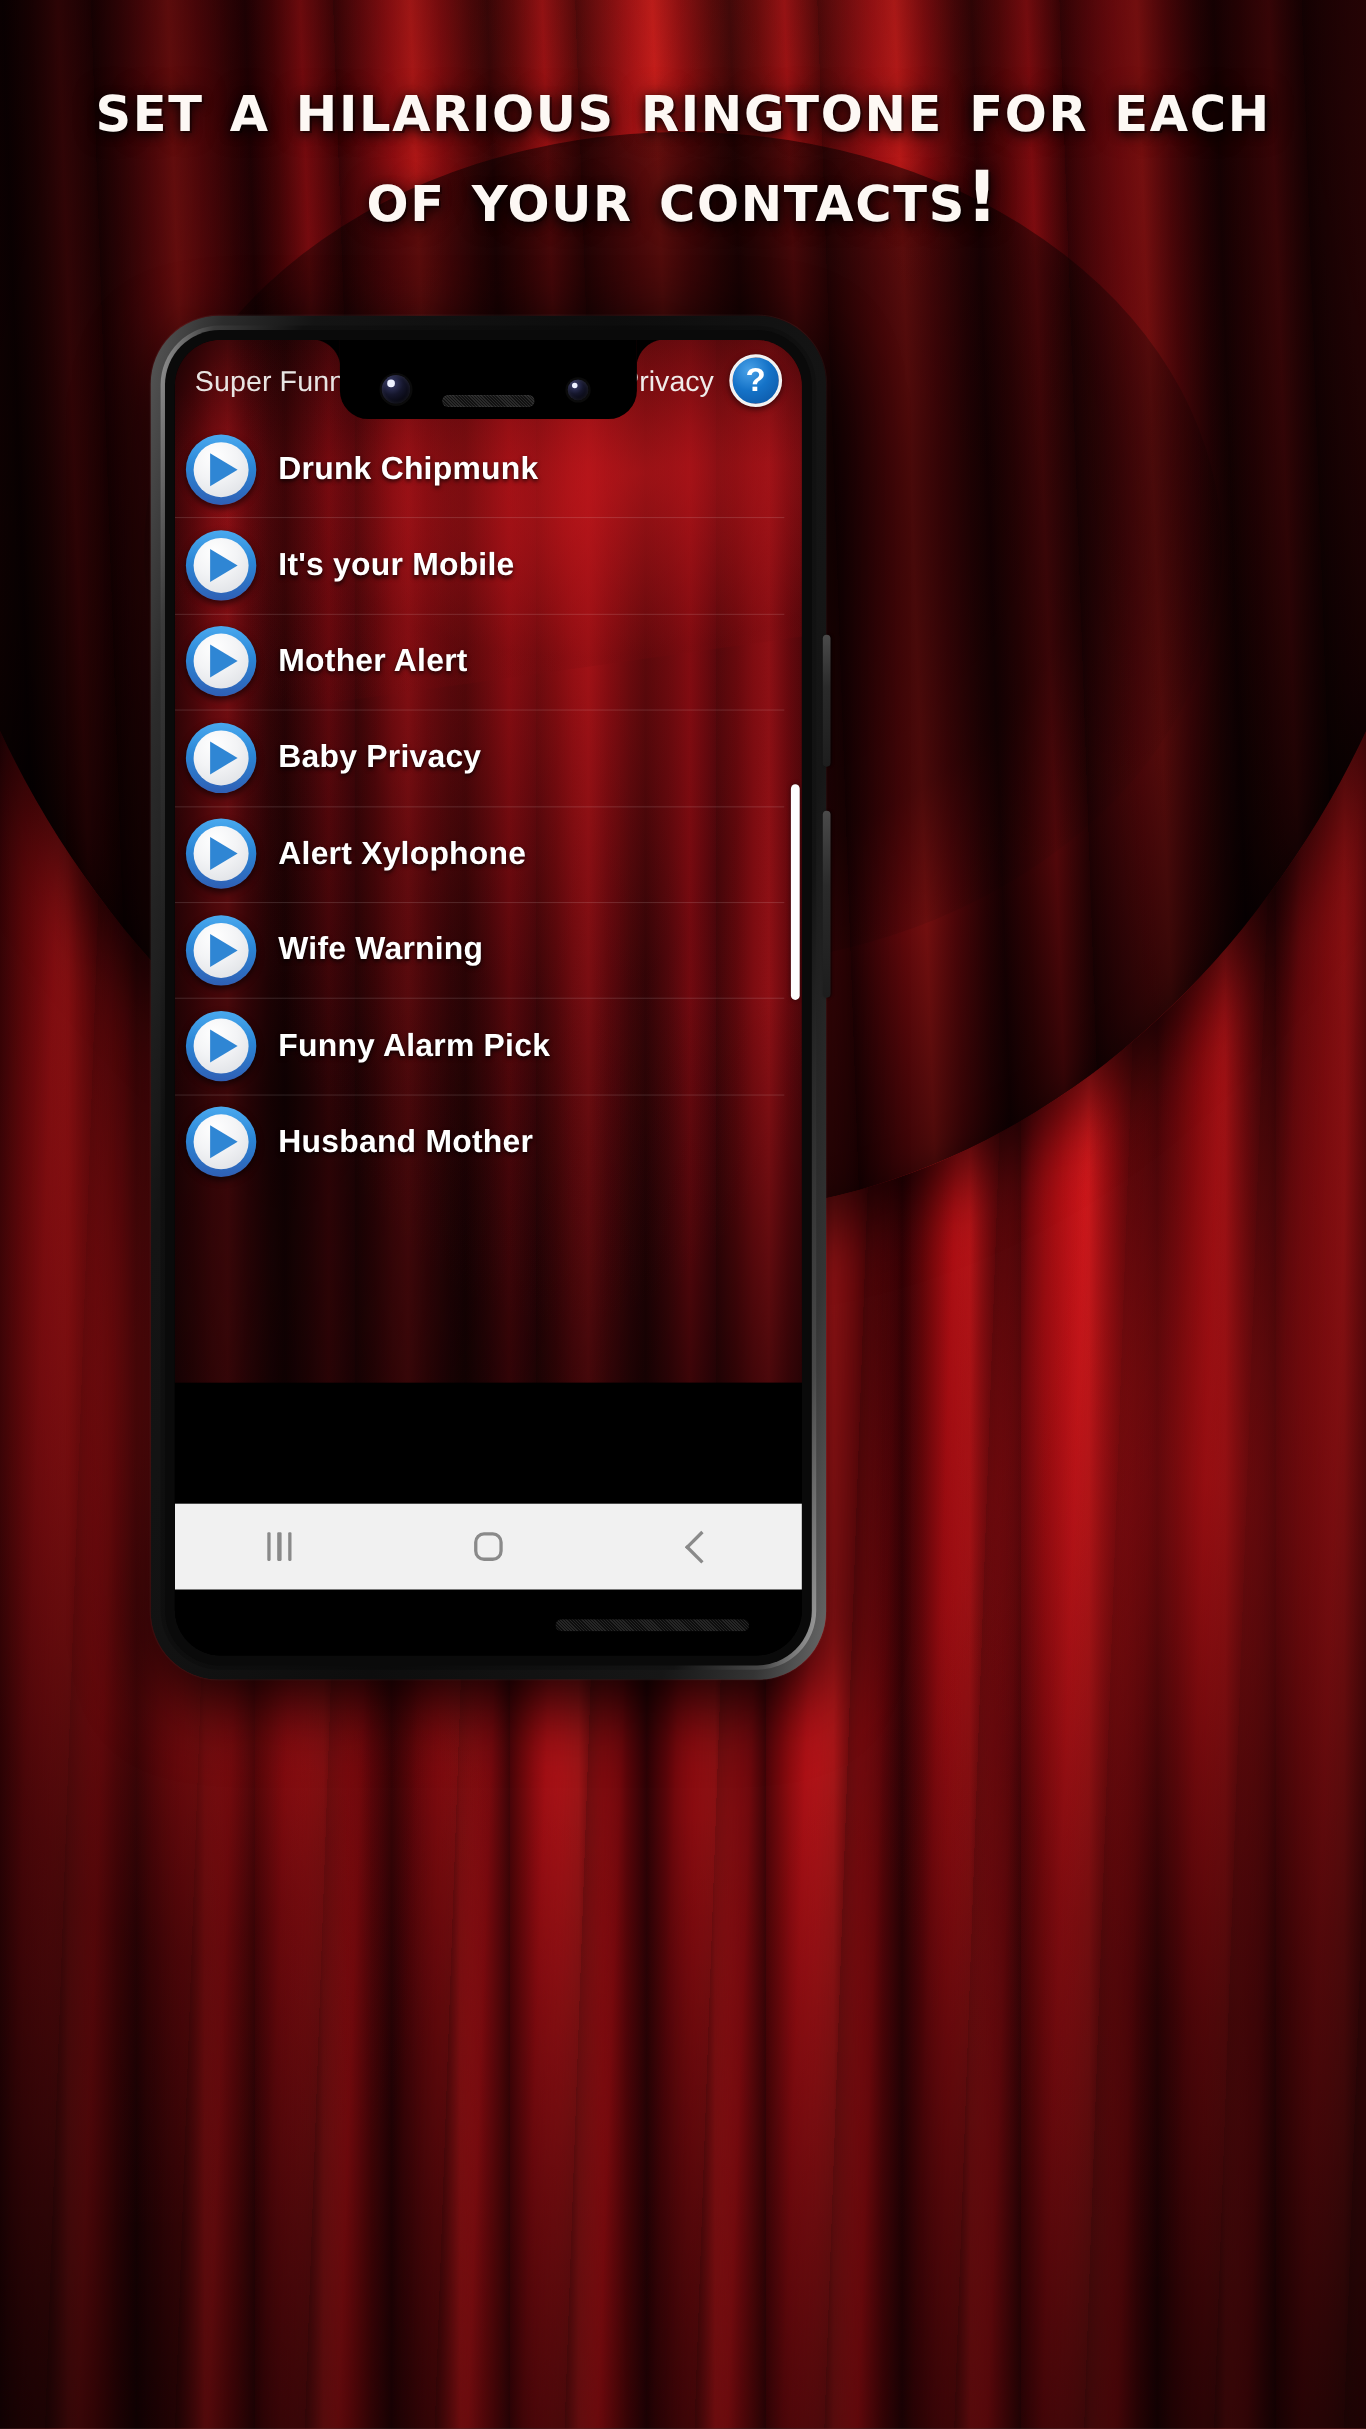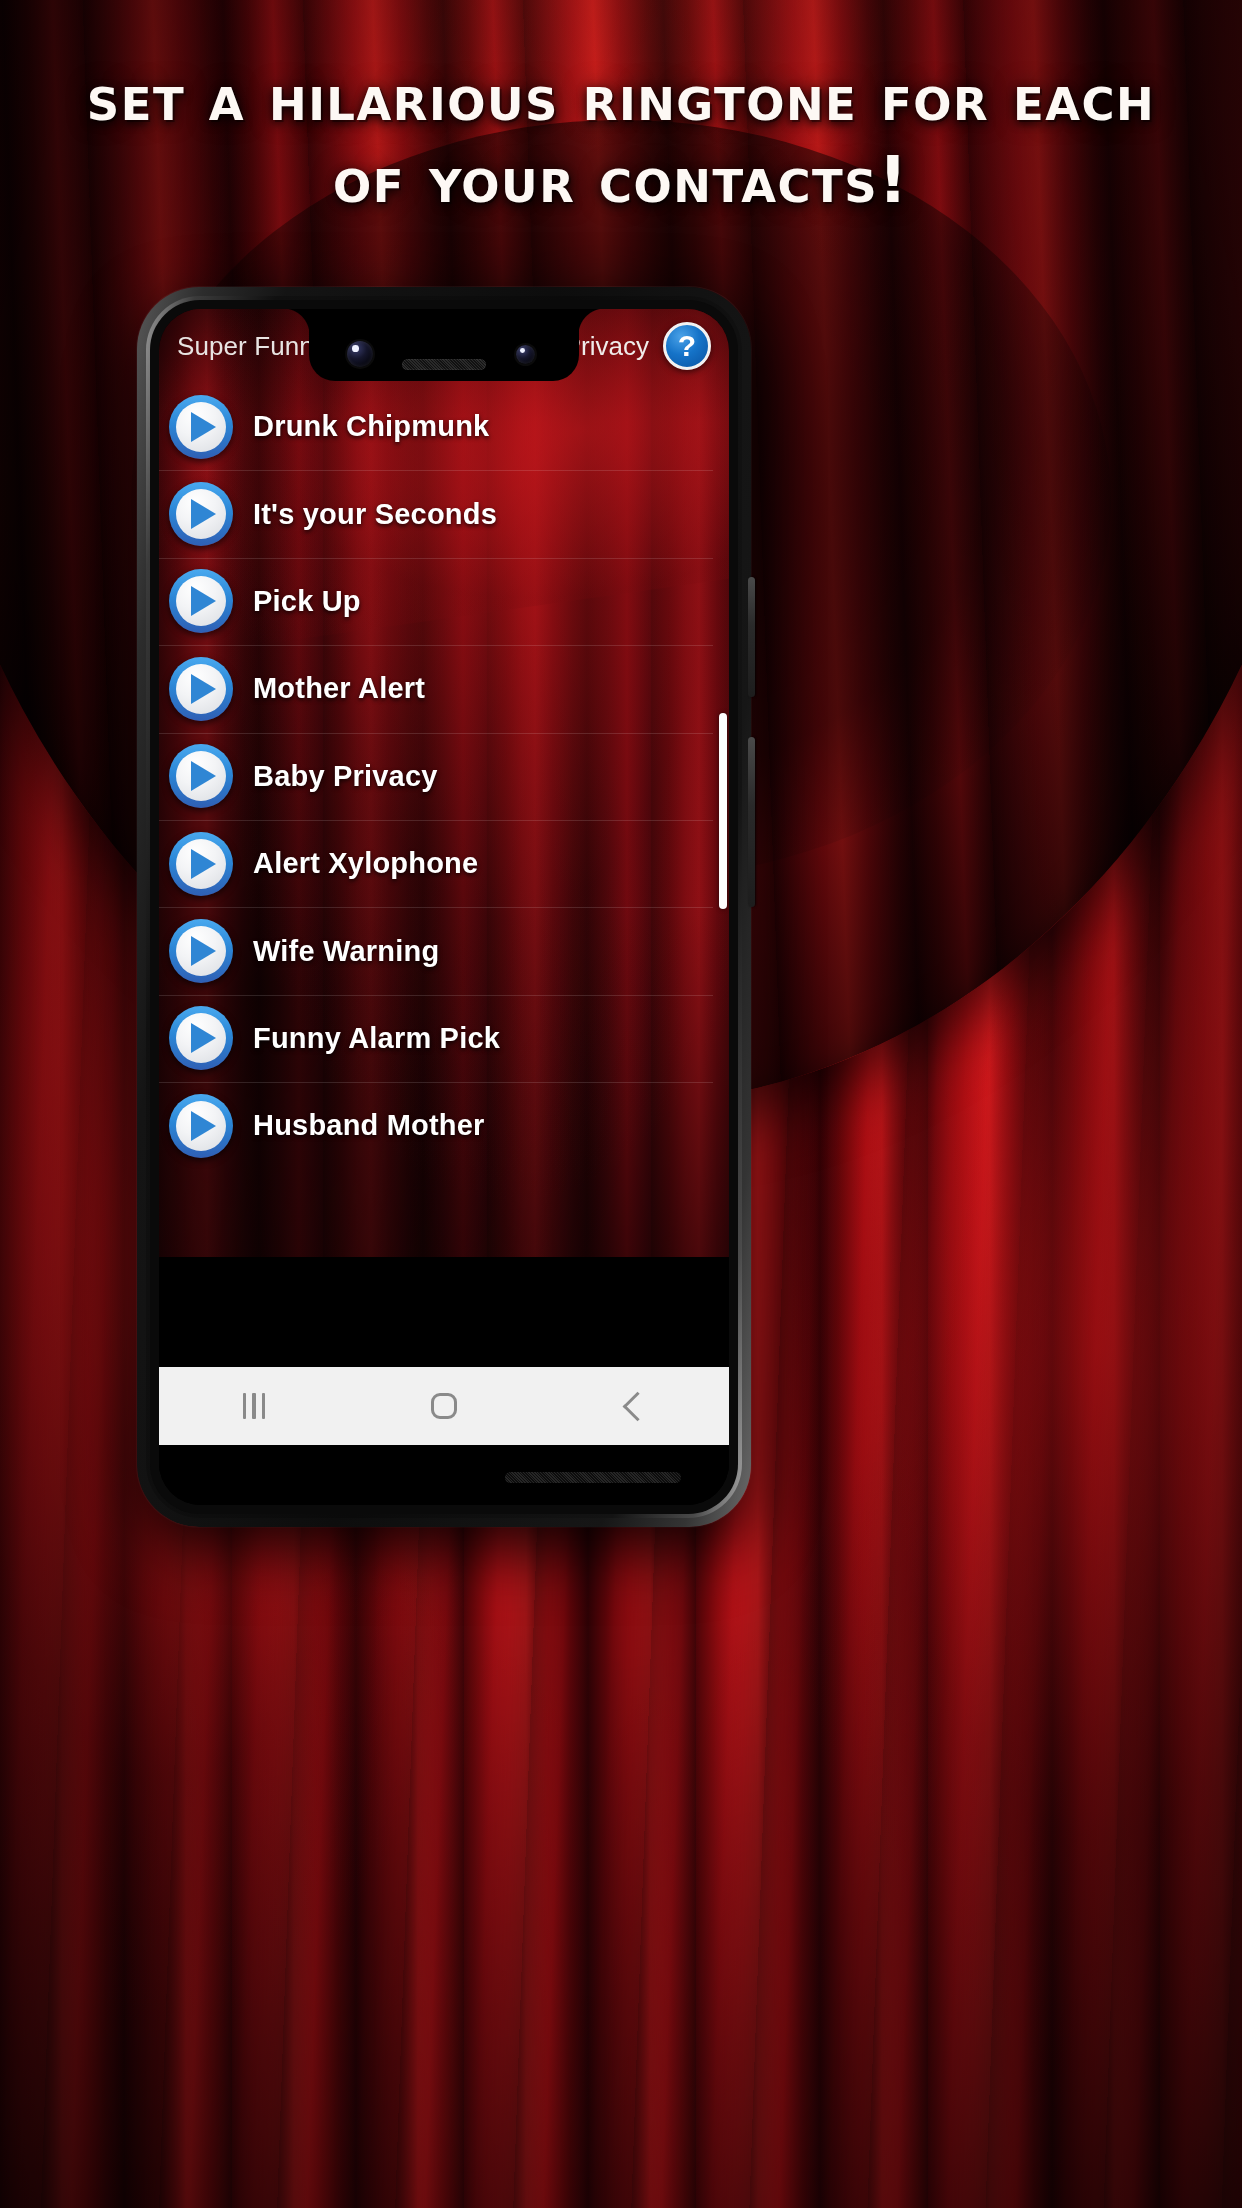--- a/index.html
+++ b/index.html
@@ -518,29 +518,21 @@
                 </div>
               </div>
             <div class="row-label">Drunk Chipmunk</div>
           </div>
           <div class="row">
             <div class="play-btn">
                 <div class="inner">
                   <div class="tri"></div>
                 </div>
               </div>
-            <div class="row-label">It's your Seconds</div>
-          </div>
-          <div class="row">
-            <div class="play-btn">
-                <div class="inner">
-                  <div class="tri"></div>
-                </div>
-              </div>
-            <div class="row-label">Pick Up</div>
+            <div class="row-label">It's your Mobile</div>
           </div>
           <div class="row">
             <div class="play-btn">
                 <div class="inner">
                   <div class="tri"></div>
                 </div>
               </div>
             <div class="row-label">Mother Alert</div>
           </div>
           <div class="row">

